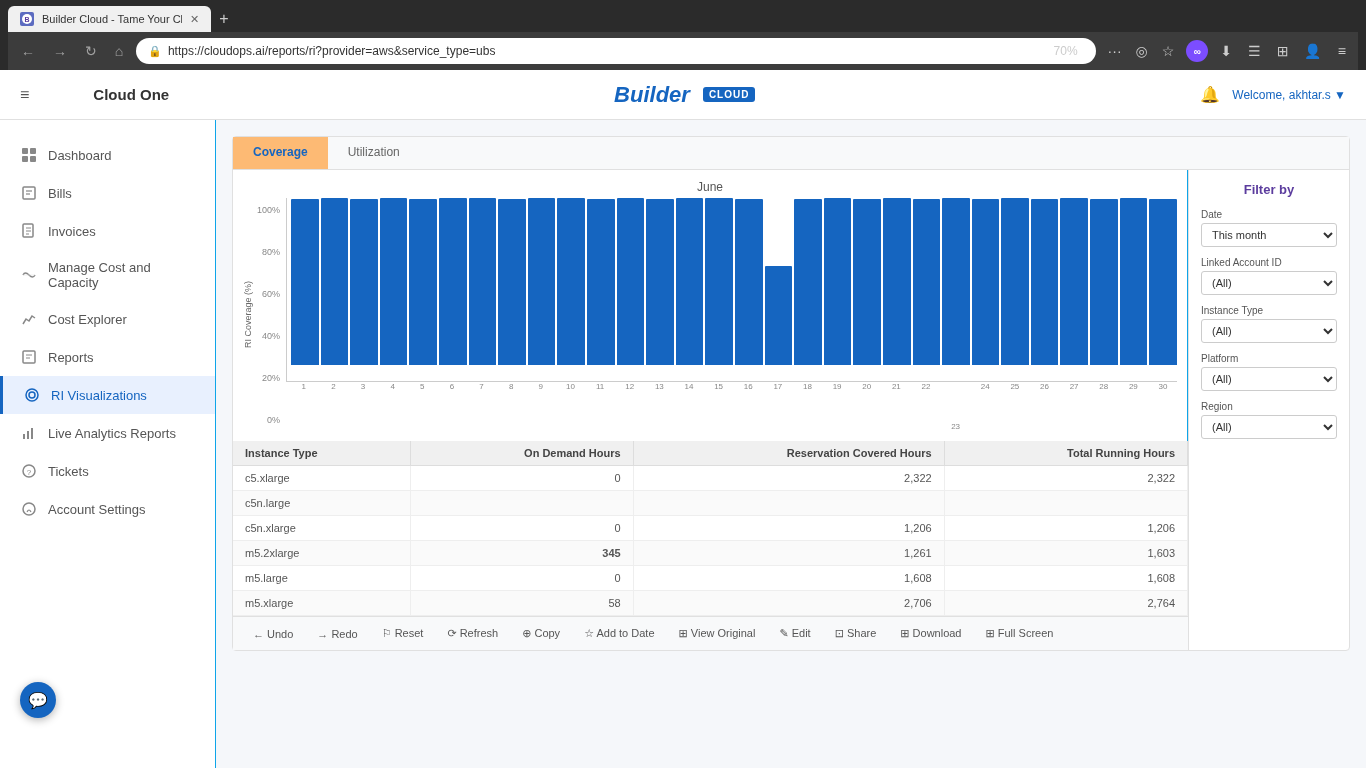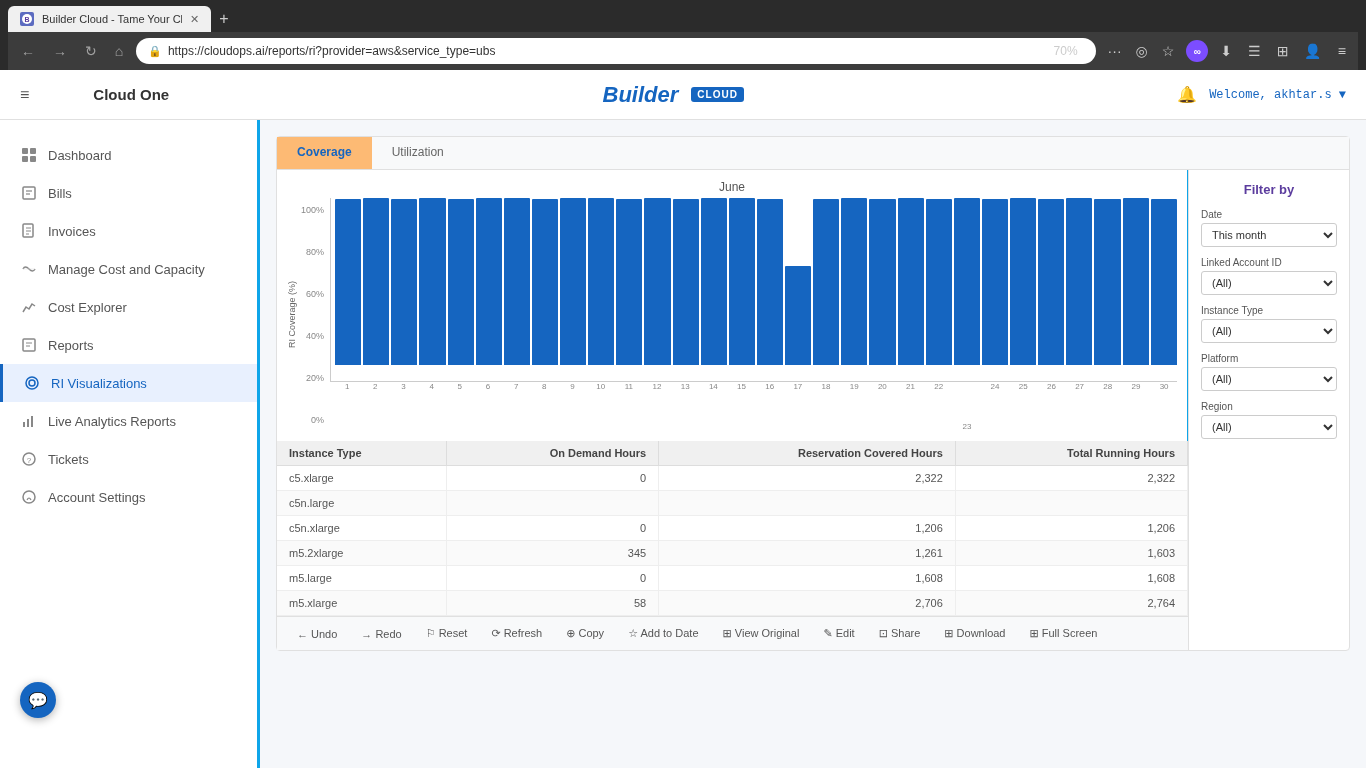--- a/index.html
+++ b/index.html
@@ -24,28 +24,28 @@
 
     
     .app-header { background: white; border-bottom: 1px solid #e0e0e0; padding: 8px 20px; display: flex; align-items: center; justify-content: space-between; height: 50px; }
     .hamburger { color: #555; font-size: 16px; cursor: pointer; margin-right: 10px; }
     .cloud-one-brand { display: flex; align-items: center; gap: 8px; font-size: 15px; font-weight: 600; color: #333; margin-left: 44px; }
     .builder-cloud-logo { display: flex; align-items: center; gap: 13px; }
     .builder-text { color: #1565c0; font-size: 22px; font-weight: 700; font-style: italic; }
     .cloud-badge { background: #1565c0; color: white; font-size: 10px; padding: 2px 6px; border-radius: 3px; font-weight: 600; letter-spacing: 1px; }
     .header-right { display: flex; align-items: center; gap: 12px; }
     .notif-icon { font-size: 16px; color: #7c4dff; cursor: pointer; }
-    .welcome-text { font-size: 12px; color: #555; font-family: Liberation Mono, monospace; }
+    .welcome-text { font-size: 12px; color: #555; }
     .welcome-text span { color: #1565c0; }
 
     
     .main-layout { display: flex; height: calc(768px - 50px - 70px); }
 
     
-    .sidebar { width: 260px; background: white; border-right: 3px solid #0ea5e9; padding: 16px 0; flex-shrink: 0; overflow-y: auto; }
+    .sidebar { width: 216px; background: white; border-right: 1px solid #0ea5e9; padding: 16px 0; flex-shrink: 0; overflow-y: auto; }
     .sidebar-item { display: flex; align-items: center; gap: 10px; padding: 10px 20px; cursor: pointer; color: #555; font-size: 13px; transition: background 0.15s; }
     .sidebar-item.active { color: #1565c0; background: #e8f0fe; border-left: 3px solid #1565c0; }
     .sidebar-item .s-icon { width: 18px; height: 18px; display: flex; align-items: center; justify-content: center; flex-shrink: 0; }
 
     
     .content-area { flex: 1; padding: 16px; overflow: auto; background: #f5f7fa; }
 
     
     .reports-panel { background: white; border: 1px solid #e0e0e0; border-radius: 4px; }
     .tabs-header { display: flex; border-bottom: 1px solid #e0e0e0; background: #f8f9fa; }
@@ -377,21 +377,21 @@
                       <td style="text-align: right;"></td>
                     </tr>
                     <tr style="">
                       <td>c5n.xlarge</td>
                       <td style="text-align: right;">0</td>
                       <td style="text-align: right;">1,206</td>
                       <td style="text-align: right;">1,206</td>
                     </tr>
                     <tr style="background: rgb(250, 250, 250);">
                       <td>m5.2xlarge</td>
-                      <td style="">345</td>
+                      <td style=" font-weight: bold;">345</td>
                       <td style="text-align: right;">1,261</td>
                       <td style="text-align: right;">1,603</td>
                     </tr>
                     <tr style="">
                       <td>m5.large</td>
                       <td style="text-align: right;">0</td>
                       <td style="text-align: right;">1,608</td>
                       <td style="text-align: right;">1,608</td>
                     </tr>
                     <tr style="background: rgb(250, 250, 250);">

